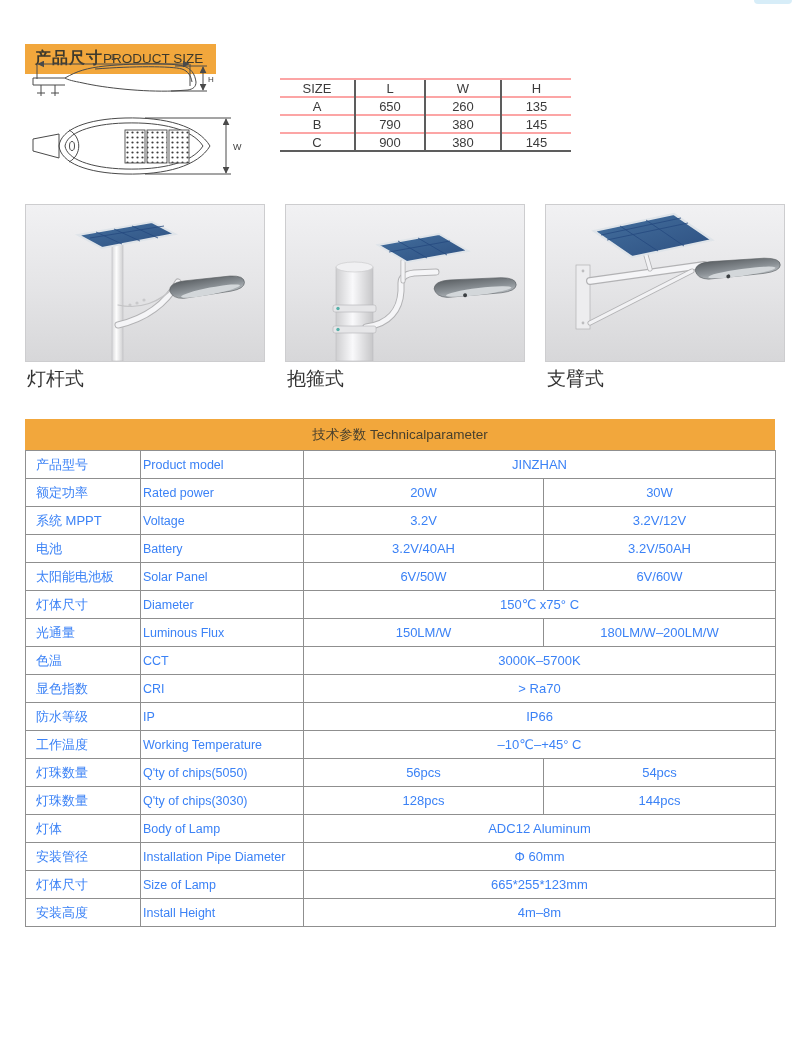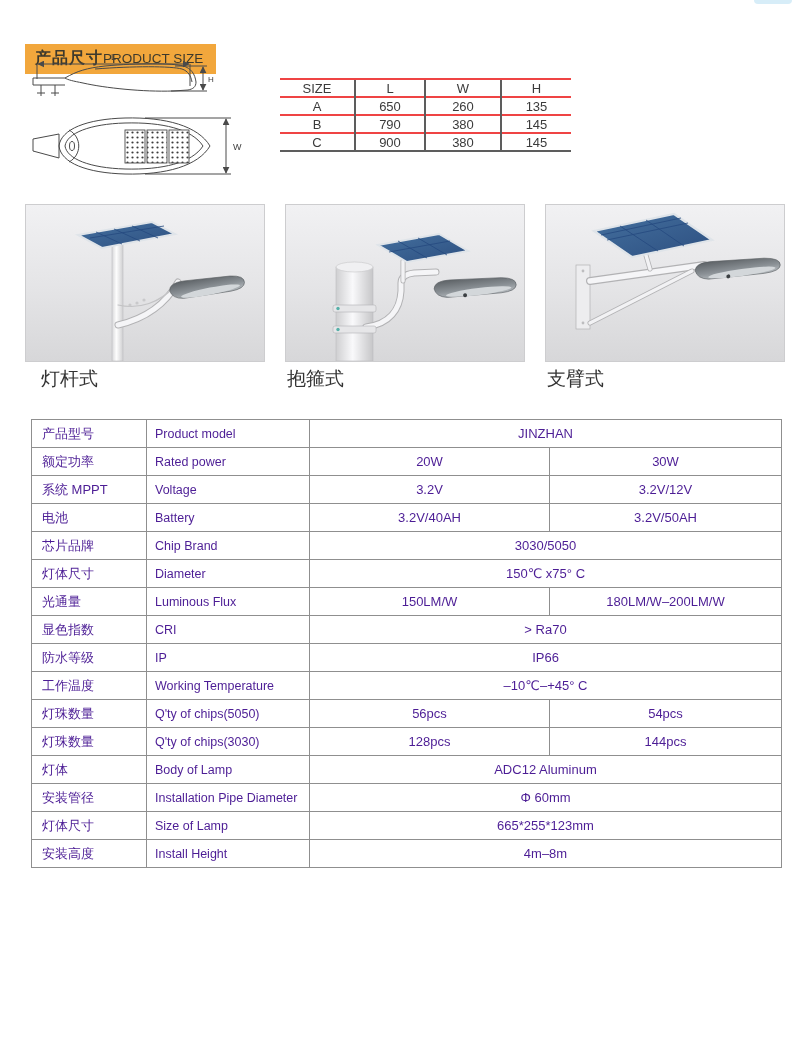--- a/index.html
+++ b/index.html
@@ -17,42 +17,42 @@
   .badge .cn { font-weight:bold; font-size:16px; color:#3d392c; letter-spacing:1px; }
   .badge .en { font-size:13.5px; color:#3d392c; }
 
   
   .drawing { position:absolute; left:25px; top:50px; }
 
   
   .size-table { position:absolute; left:280px; top:78px; border-collapse:collapse;
     font-size:13px; color:#3b3b3b; }
   .size-table td { height:16px; text-align:center; padding:0;
-    border-top:2px solid #ef4444; }
+    border-top:2px solid #fca5a5; }
   .size-table tr:last-child td { border-bottom:2px solid #5d5d5d; }
   .size-table td + td { border-left:2px solid #5d5d5d; }
 
   
   .photo { position:absolute; top:204px; width:240px; height:158px;
     background:linear-gradient(180deg,#f1f1f3 0%,#e4e4e6 55%,#d7d7d9 100%);
     border:1px solid #cdcdcf; box-sizing:border-box; }
   #photo-1 { left:25px; } #photo-2 { left:285px; } #photo-3 { left:545px; }
   .photo svg { display:block; }
   .photo-label { position:absolute; top:366px; font-size:19px; color:#333333; }
-  #label-1 { left:41px; } #label-2 { left:287px; } #label-3 { left:547px; }
+  #label-1 { left:27px; } #label-2 { left:287px; } #label-3 { left:547px; }
 
   
   .param-wrap { position:absolute; left:25px; top:419px; width:750px; }
   .param-title { height:31px; line-height:31px; text-align:center;
     background:#F2A73C; color:#473f2d; font-size:13.5px; }
   .param-table { border-collapse:collapse; width:750px; font-size:13px;
-    color:#4c1d95; table-layout:fixed;margin-left:6px; }
+    color:#3b82f6; table-layout:fixed; }
   .param-table td { border:1px solid #8f8f8f; height:27px; padding:0; }
   .param-table td.cn { padding-left:10px; }
-  .param-table td.en { padding-left:8px; font-size:12.5px; white-space:nowrap; }
+  .param-table td.en { padding-left:2px; font-size:12.5px; white-space:nowrap; }
   .param-table td.val { text-align:center; }
 </style>
 </head>
 <body>
 
 <div class="sliver"></div>
 
 <div class="badge">
   <span class="cn">产品尺寸</span><span class="en">PRODUCT SIZE</span>
 </div>
@@ -263,20 +263,21 @@
       <circle cx="32" cy="19" r="2" fill="#3c4043"></circle>
     </g>
   </svg>
 </div>
 
 <div class="photo-label" id="label-1">灯杆式</div>
 <div class="photo-label" id="label-2">抱箍式</div>
 <div class="photo-label" id="label-3">支臂式</div>
 
 <div class="param-wrap">
+  <div class="param-title">技术参数 Technicalparameter</div>
   <table class="param-table">
     <colgroup>
         <col style="width:115px">
         <col style="width:163px">
         <col style="width:240px">
         <col style="width:232px">
       </colgroup>
     <tbody>
         <tr>
       <td class="cn">产品型号</td>
@@ -295,36 +296,42 @@
       <td class="val">3.2V</td>
       <td class="val">3.2V/12V</td>
     </tr>
     <tr>
       <td class="cn">电池</td>
       <td class="en">Battery</td>
       <td class="val">3.2V/40AH</td>
       <td class="val">3.2V/50AH</td>
     </tr>
     <tr>
-      <td class="cn">芯片品牌</td>
-      <td class="en">Chip Brand</td>
-      <td class="val" colspan="2">3030/5050</td>
+      <td class="cn">太阳能电池板</td>
+      <td class="en">Solar Panel</td>
+      <td class="val">6V/50W</td>
+      <td class="val">6V/60W</td>
     </tr>
     <tr>
       <td class="cn">灯体尺寸</td>
       <td class="en">Diameter</td>
       <td class="val" colspan="2">150℃ x75°  C</td>
     </tr>
     <tr>
       <td class="cn">光通量</td>
       <td class="en">Luminous Flux</td>
       <td class="val">150LM/W</td>
       <td class="val">180LM/W–200LM/W</td>
     </tr>
     <tr>
+      <td class="cn">色温</td>
+      <td class="en">CCT</td>
+      <td class="val" colspan="2">3000K–5700K</td>
+    </tr>
+    <tr>
       <td class="cn">显色指数</td>
       <td class="en">CRI</td>
       <td class="val" colspan="2">&gt; Ra70</td>
     </tr>
     <tr>
       <td class="cn">防水等级</td>
       <td class="en">IP</td>
       <td class="val" colspan="2">IP66</td>
     </tr>
     <tr>

